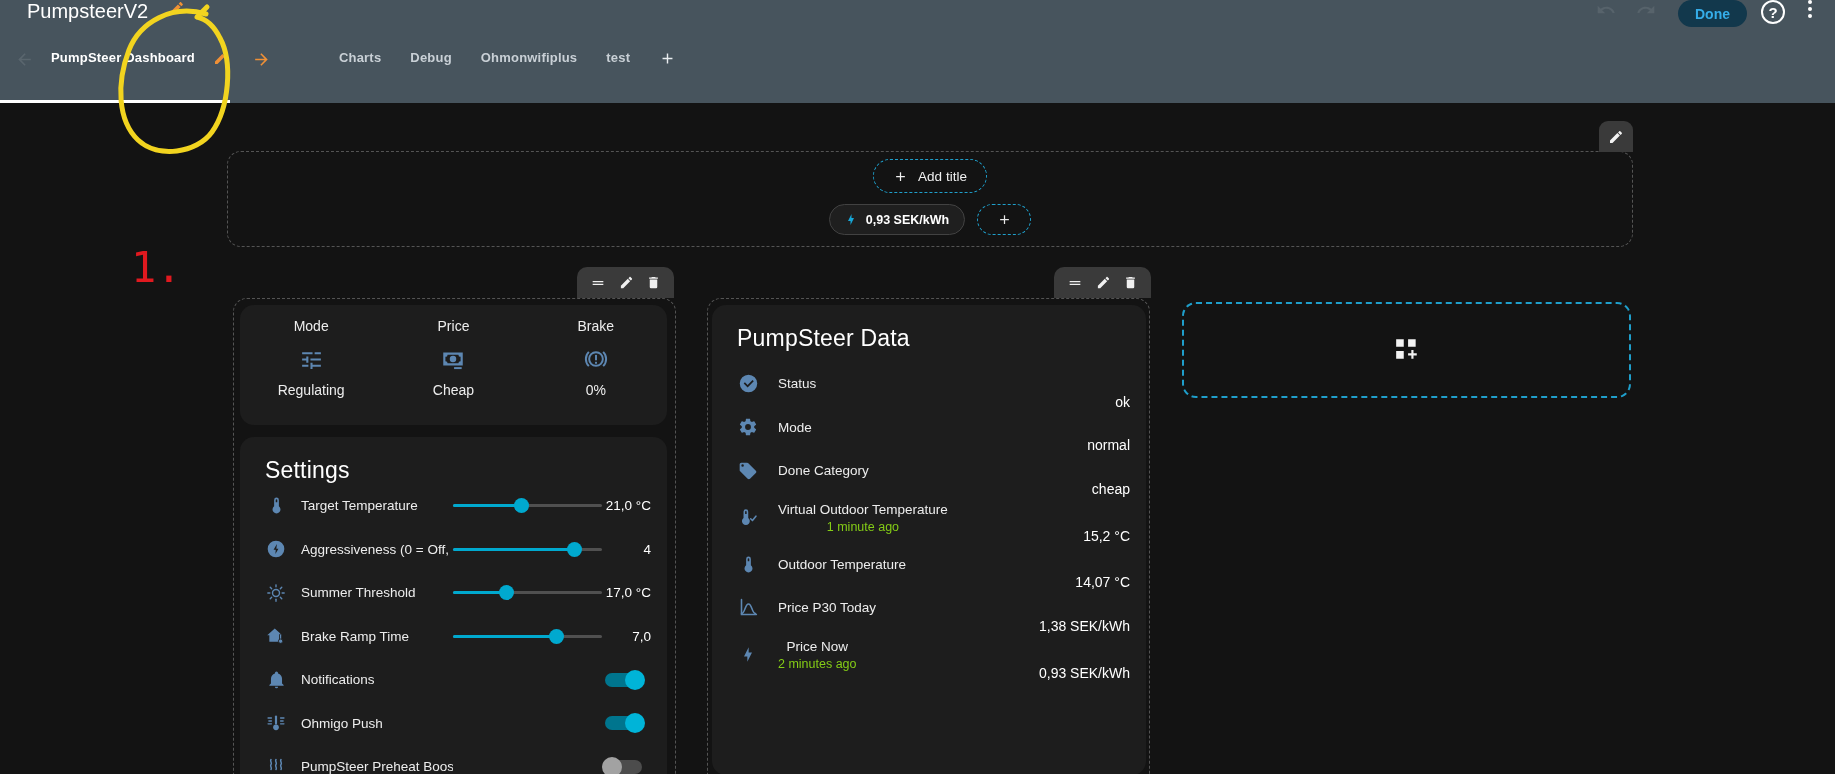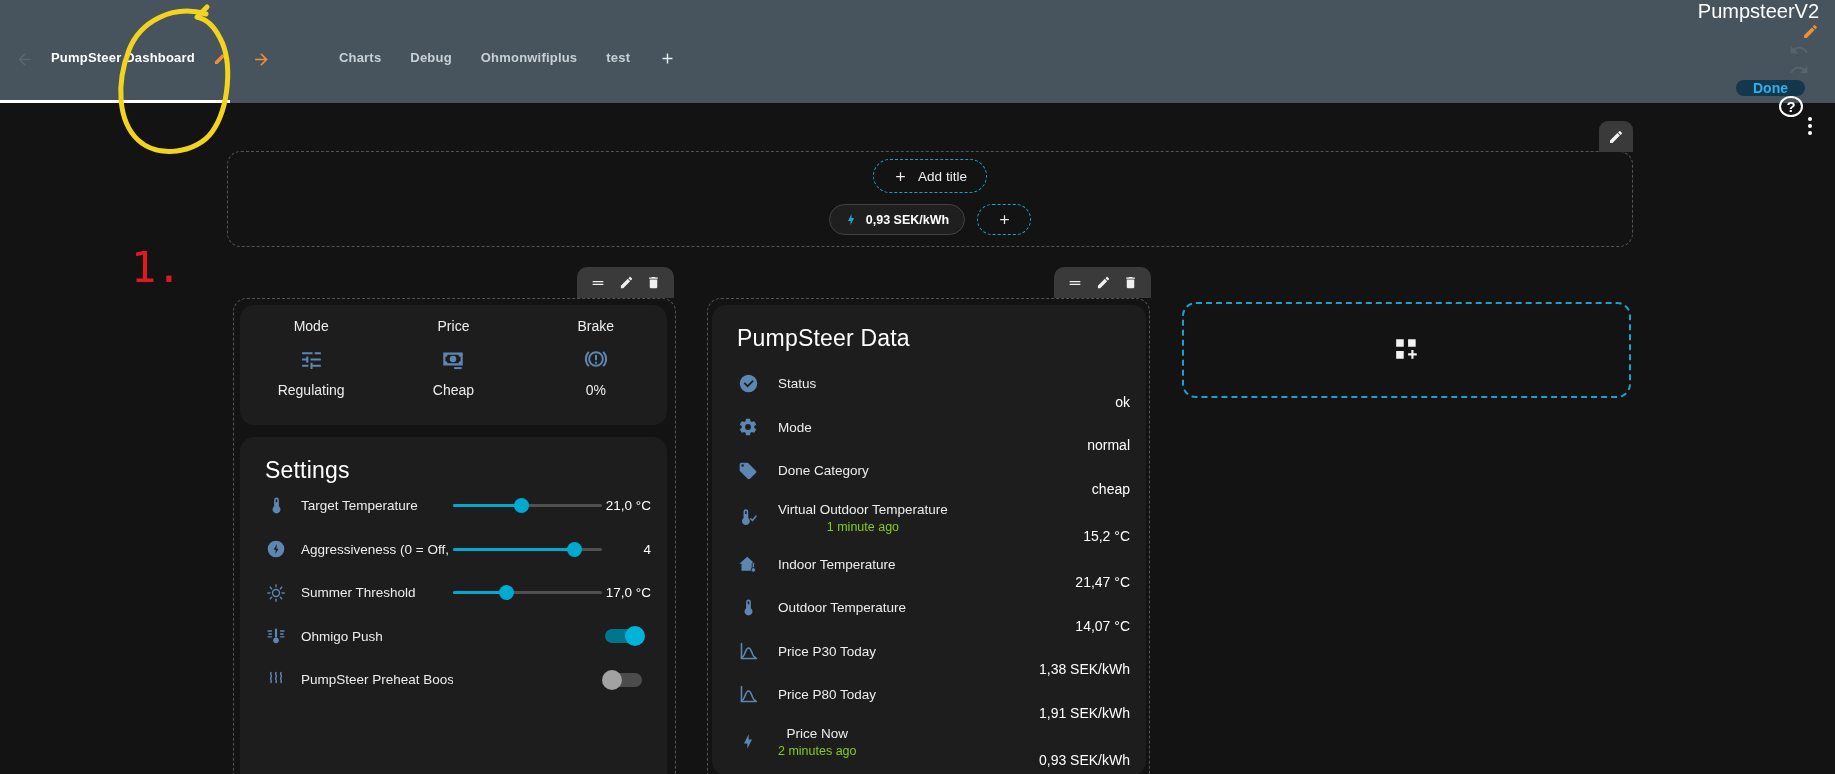--- a/index.html
+++ b/index.html
@@ -2,21 +2,21 @@
 <html><head>
 <meta charset="utf-8">
 <style>
   * { margin:0; padding:0; box-sizing:border-box; }
   html,body { width:1835px; height:774px; overflow:hidden; }
   body { font-family:"Liberation Sans","DejaVu Sans",sans-serif; background:#131313; }
   #app { position:relative; width:1835px; height:774px; background:#131313; overflow:hidden; }
 
   
   .header { position:absolute; left:0; top:0; width:1835px; height:103px; background:#47545d; z-index:5; }
-  .hdr-row1 { height:50px; display:flex; align-items:flex-end; padding:0 16px 0 27px;flex-direction:column; }
+  .hdr-row1 { height:50px; display:flex; align-items:flex-start; padding:0 16px 0 27px; }
   .hdr-title { color:#fff; font-size:20px; font-weight:400; }
   .icon-btn { border:none; background:transparent; cursor:pointer; display:flex; align-items:center; justify-content:center; padding:0; }
   .pencil-orange { margin-left:20px; }
   .spacer { flex:1; }
   .undo-redo { margin:0 10px; opacity:.9; }
   .done-btn { margin:0 14px 0 12px; height:27px; padding:0 17px; border:none; border-radius:14px; background:#12384c; color:#35ade9; font-weight:700; font-size:14px; font-family:inherit; cursor:pointer; }
   .help-btn { width:24px; height:24px; border:2px solid #fff; border-radius:50%; color:#fff; font-size:15px; font-weight:700; margin-right:16px; }
   .menu-dots { width:18px; display:flex; flex-direction:column; gap:3px; align-items:center; }
   .menu-dots i { width:4px; height:4px; border-radius:50%; background:#fff; }
 
@@ -318,21 +318,49 @@
       </span>
       <span class="s-label">Summer Threshold</span>
       <div class="slider" style="--p: 36%;">
         <div class="track"></div>
           <div class="fill"></div>
           <div class="thumb"></div>
       </div>
       <span class="s-value">17,0 °C</span>
     </div>
 
-
+    <div class="s-row">
+      <span class="s-icon">
+        <svg width="20" height="20" viewBox="0 0 24 24">
+            <path fill="#5d87b2" d="M10.5,3 L1.5,11 H4 V19 H17 V11 H19.5 L10.5,3 Z"></path>
+            <rect x="16.2" y="9.5" width="2.6" height="7.5" rx="1.3" fill="#5d87b2" stroke="#1d1d1d" stroke-width="1"></rect>
+            <circle cx="17.5" cy="18.2" r="2.6" fill="#5d87b2" stroke="#1d1d1d" stroke-width="1"></circle>
+          </svg>
+      </span>
+      <span class="s-label">Brake Ramp Time</span>
+      <div class="slider" style="--p: 70%;">
+        <div class="track"></div>
+          <div class="fill"></div>
+          <div class="thumb"></div>
+      </div>
+      <span class="s-value">7,0</span>
+    </div>
+
+    <div class="s-row">
+      <span class="s-icon">
+        <svg width="19" height="19" viewBox="0 0 24 24">
+            <path fill="#5d87b2" d="M21,19V20H3V19L5,17V11C5,7.9 7.03,5.17 10,4.29C10,4.19 10,4.1 10,4A2,2 0 0,1 12,2A2,2 0 0,1 14,4C14,4.1 14,4.19 14,4.29C16.97,5.17 19,7.9 19,11V17L21,19M14,21A2,2 0 0,1 12,23A2,2 0 0,1 10,21H14Z"></path>
+          </svg>
+      </span>
+      <span class="s-label">Notifications</span>
+      <div class="toggle on">
+        <div class="track"></div>
+          <div class="knob"></div>
+      </div>
+    </div>
 
     <div class="s-row">
       <span class="s-icon">
         <svg width="20" height="20" viewBox="0 0 24 24">
           <g stroke="#5d87b2" stroke-width="1.7" stroke-linecap="round">
             <line x1="2.5" y1="6" x2="6.5" y2="6"></line>
               <line x1="3.5" y1="9.5" x2="6.5" y2="9.5"></line>
               <line x1="2.5" y1="13" x2="6.5" y2="13"></line>
             <line x1="17.5" y1="6" x2="21.5" y2="6"></line>
               <line x1="17.5" y1="9.5" x2="20.5" y2="9.5"></line>
@@ -411,33 +439,20 @@
           <path d="M14.5,13.5 L16.5,15.5 L20.5,10.5" fill="none" stroke="#5d87b2" stroke-width="1.8" stroke-linecap="round" stroke-linejoin="round"></path>
         </svg>
       </span>
       <span class="d-text">
         <span class="d-label">Virtual Outdoor Temperature</span>
         <span class="d-sub">1 minute ago</span>
       </span>
       <span class="d-value">15,2 °C</span>
     </div>
 
-    <div class="d-row">
-      <span class="d-icon">
-        <svg width="21" height="21" viewBox="0 0 24 24">
-            <path fill="#5d87b2" d="M10.5,3 L1.5,11 H4 V19 H17 V11 H19.5 L10.5,3 Z"></path>
-            <rect x="16.2" y="9.5" width="2.6" height="7.5" rx="1.3" fill="#5d87b2" stroke="#1d1d1d" stroke-width="1"></rect>
-            <circle cx="17.5" cy="18.2" r="2.6" fill="#5d87b2" stroke="#1d1d1d" stroke-width="1"></circle>
-          </svg>
-      </span>
-      <span class="d-text">
-          <span class="d-label">Indoor Temperature</span>
-        </span>
-      <span class="d-value">21,47 °C</span>
-    </div>
 
     <div class="d-row">
       <span class="d-icon">
         <svg width="19" height="19" viewBox="0 0 24 24">
             <path fill="#5d87b2" fill-rule="evenodd" d="M15,13V5A3,3 0 0,0 9,5V13A5,5 0 1,0 15,13M12,4A1,1 0 0,1 13,5V8H11V5A1,1 0 0,1 12,4Z"></path>
           </svg>
       </span>
       <span class="d-text">
           <span class="d-label">Outdoor Temperature</span>
         </span>
@@ -450,32 +465,20 @@
           <path d="M4,3 V20 H21"></path>
           <path d="M4,19 C8,19 8,8 12,8 C16,8 16,19 20,19"></path>
         </svg>
       </span>
       <span class="d-text">
           <span class="d-label">Price P30 Today</span>
         </span>
       <span class="d-value">1,38 SEK/kWh</span>
     </div>
 
-    <div class="d-row">
-      <span class="d-icon">
-        <svg width="21" height="21" viewBox="0 0 24 24" fill="none" stroke="#5d87b2" stroke-width="1.8" stroke-linecap="round">
-          <path d="M4,3 V20 H21"></path>
-          <path d="M4,19 C8,19 8,8 12,8 C16,8 16,19 20,19"></path>
-        </svg>
-      </span>
-      <span class="d-text">
-          <span class="d-label">Price P80 Today</span>
-        </span>
-      <span class="d-value">1,91 SEK/kWh</span>
-    </div>
 
     <div class="d-row two-line">
       <span class="d-icon">
         <svg width="16" height="19" viewBox="0 0 24 24">
             <path fill="#5d87b2" d="M11,15H6L13,1V9H18L11,23V15Z"></path>
           </svg>
       </span>
       <span class="d-text">
         <span class="d-label">Price Now</span>
         <span class="d-sub">2 minutes ago</span>

